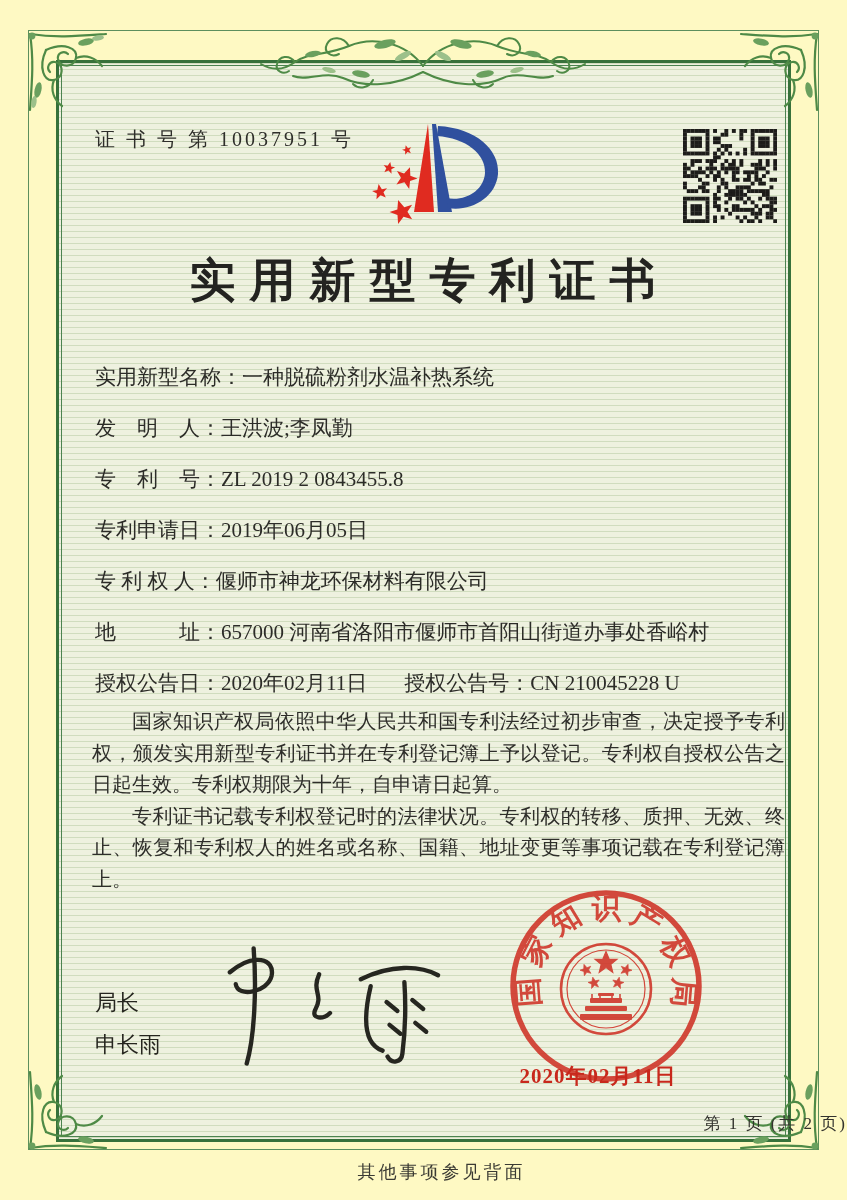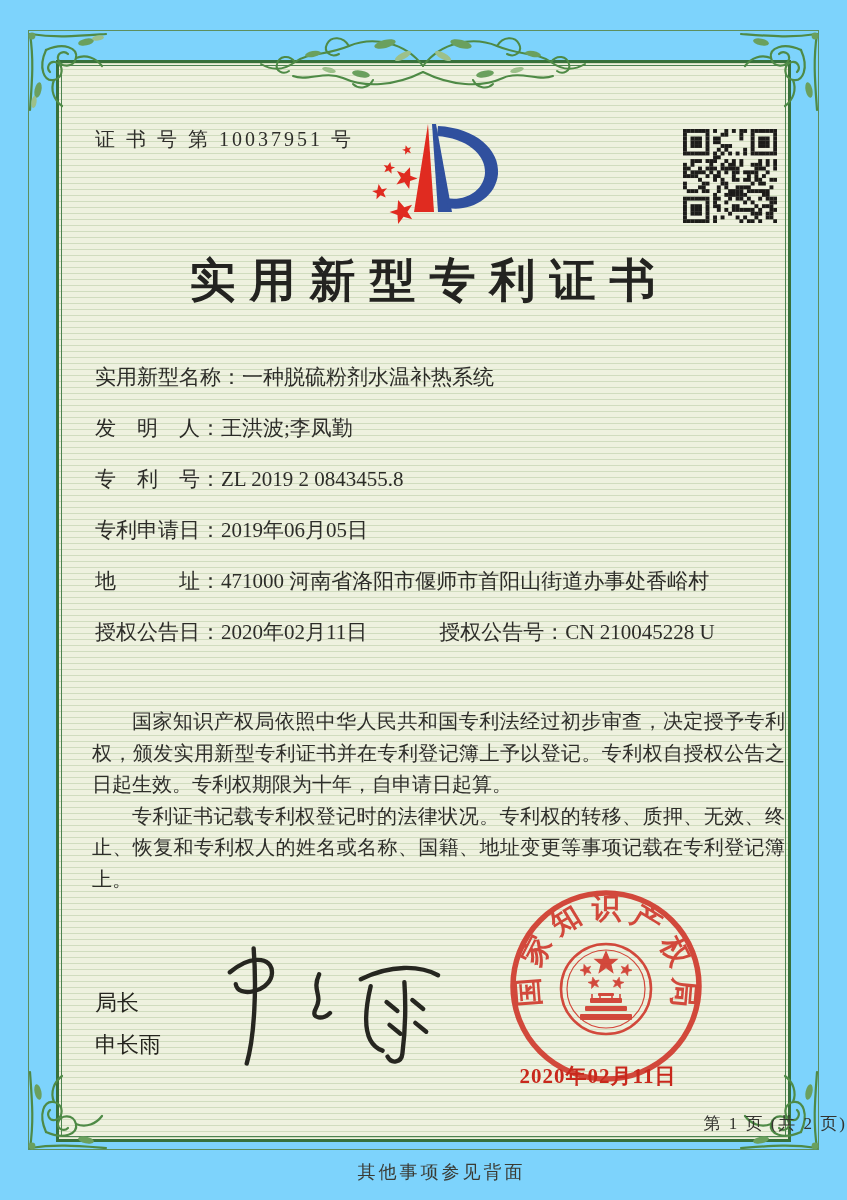--- a/index.html
+++ b/index.html
@@ -1,19 +1,19 @@
 <!DOCTYPE html>
 <html><head>
 <meta charset="utf-8">
 <style>
   html,body{margin:0;padding:0;background:#e8e4d4;}
   *{box-sizing:border-box;}
   .page{
     position:relative;width:847px;height:1200px;margin:0 auto;
-    background:#7dd3fc;
+    background:#fef9c3;
     font-family:"Liberation Serif","DejaVu Serif",serif;
     color:#2b2b28;overflow:hidden;
   }
   
   .outer-line{
     position:absolute;left:28px;top:30px;right:28px;bottom:50px;
     border:1.5px solid #5d8f5d;pointer-events:none;
   }
   
   .inner-frame{
@@ -38,21 +38,21 @@
     position:absolute;left:12px;right:0;top:250px;text-align:center;
     font-size:46px;font-weight:bold;letter-spacing:14px;color:#232320;
   }
   .fields{
     position:absolute;left:95px;right:62px;top:362px;
     display:flex;flex-direction:column;gap:20px;
     font-size:21px;line-height:31px;color:#2c2c28;
   }
   .field-row{white-space:nowrap;}
   .field-label{display:inline-block;}
-  .grant-row{display:flex;gap:72px;}
+  .grant-row{display:flex;gap:37px;}
   .paragraphs{
     position:absolute;left:92px;right:62px;top:706px;
     font-size:20px;line-height:31.5px;text-align:justify;color:#2e2e2a;
   }
   .paragraphs p{margin:0;text-indent:2em;}
   .signoff{position:absolute;left:95px;top:982px;font-size:22px;line-height:42px;color:#26261f;}
   .signature{position:absolute;left:212px;top:942px;width:238px;height:130px;}
   .seal{position:absolute;left:506px;top:886px;width:200px;height:200px;}
   .seal-date{
     position:absolute;left:508px;top:1062px;width:180px;text-align:center;
@@ -496,21 +496,24 @@
     <div class="field-row">
       <span class="field-label">发　明　人：</span><span>王洪波;李凤勤</span>
     </div>
     <div class="field-row">
       <span class="field-label">专　利　号：</span><span>ZL 2019 2 0843455.8</span>
     </div>
     <div class="field-row">
       <span class="field-label">专利申请日：</span><span>2019年06月05日</span>
     </div>
     <div class="field-row">
-      <span class="field-label">地　　　址：</span><span>471000 河南省洛阳市偃师市首阳山街道办事处香峪村</span>
+      <span class="field-label">专 利 权 人：</span><span>偃师市神龙环保材料有限公司</span>
+    </div>
+    <div class="field-row">
+      <span class="field-label">地　　　址：</span><span>657000 河南省洛阳市偃师市首阳山街道办事处香峪村</span>
     </div>
     <div class="field-row grant-row">
       <span>
         <span>授权公告日：</span><span>2020年02月11日</span>
       </span>
       <span>
         <span>授权公告号：</span><span>CN 210045228 U</span>
       </span>
     </div>
   </div>

